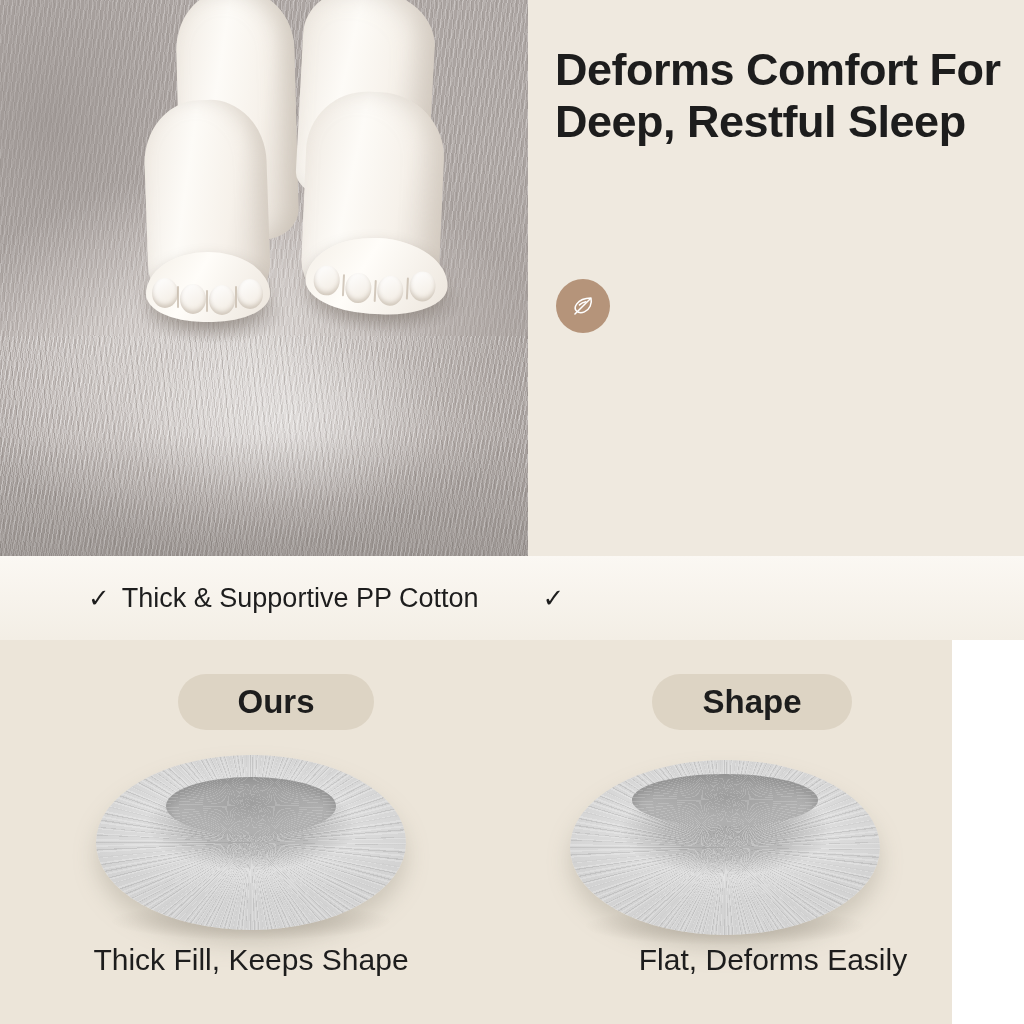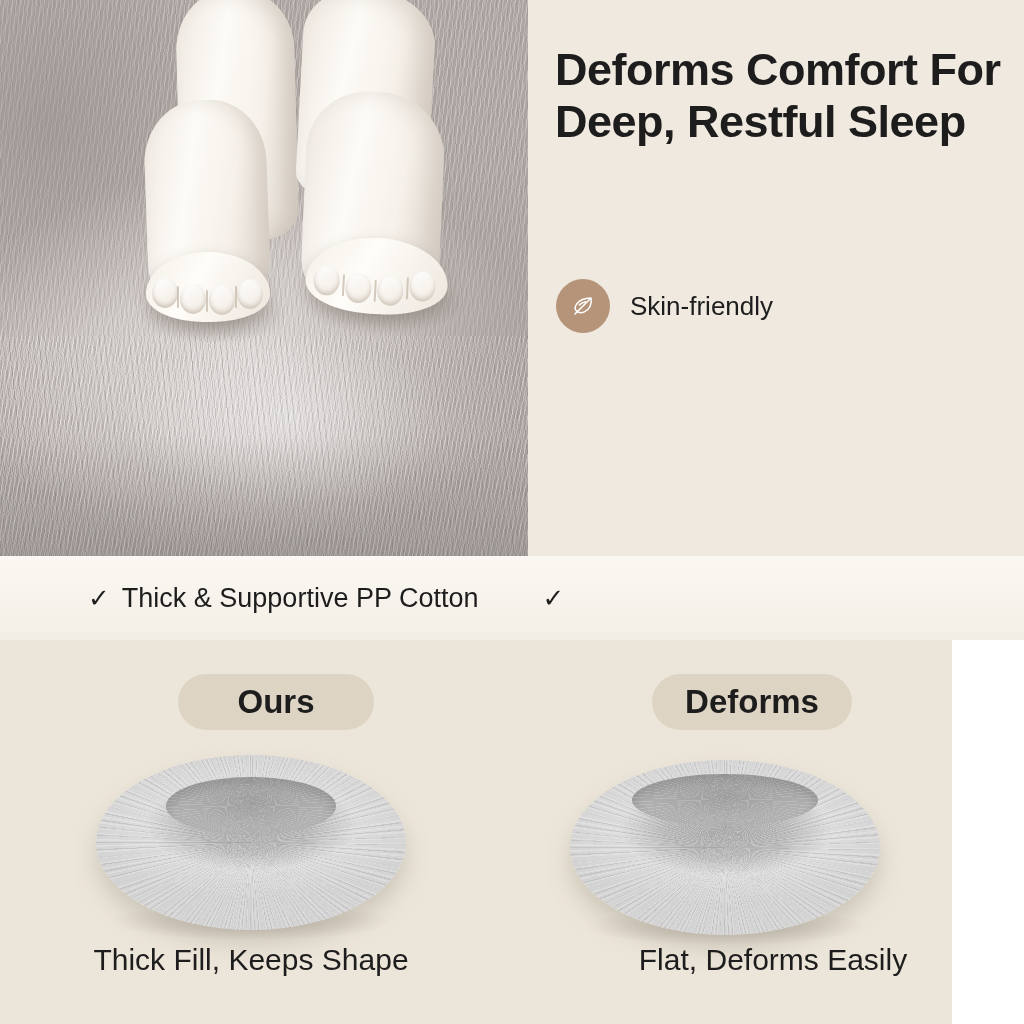--- a/index.html
+++ b/index.html
@@ -359,21 +359,20 @@
       <div class="feature-list">
 
         <div class="feature-row">
           <span class="feature-badge">
             <svg width="30" height="30" viewBox="0 0 32 32" fill="none" stroke="#ffffff" stroke-width="1.6" stroke-linecap="round" stroke-linejoin="round">
               <path d="M24.5 7.5c1.5 6-1.5 12.5-7 14.8-3.3 1.4-6.6.8-8.4-.9-1.9-1.9-1.7-5 .3-7.7 2.6-3.5 8.5-6.1 15.1-6.2z"></path>
               <path d="M23.8 8.2 7.4 24.6"></path>
               <path d="M19 11.4c-2.6.4-5 1.6-6.8 3.4"></path>
             </svg>
           </span>
-          <span class="feature-label">Skin-friendly</span>
         </div>
 
 
 
       </div>
     </div>
   </div>
 
   <div class="mid-strip">
     <div class="mid-item mid-item-1">
@@ -381,21 +380,21 @@
       <span>Thick &amp; Supportive PP Cotton</span>
     </div>
     <div class="mid-item mid-item-2">
       <span class="check">✓</span>
     </div>
   </div>
 
   <div class="bottom-section">
 
     <div class="pill pill-ours">Ours</div>
-    <div class="pill pill-others">Deforms</div>
+    <div class="pill pill-others">Shape</div>
 
     <div class="bed bed-ours">
       <div class="bed-shadow"></div>
       <div class="bed-ring">
         <div class="bed-ring-fur"></div>
       </div>
       <div class="bed-hole ours-hole">
         <div class="bed-hole-fur"></div>
       </div>
     </div>

